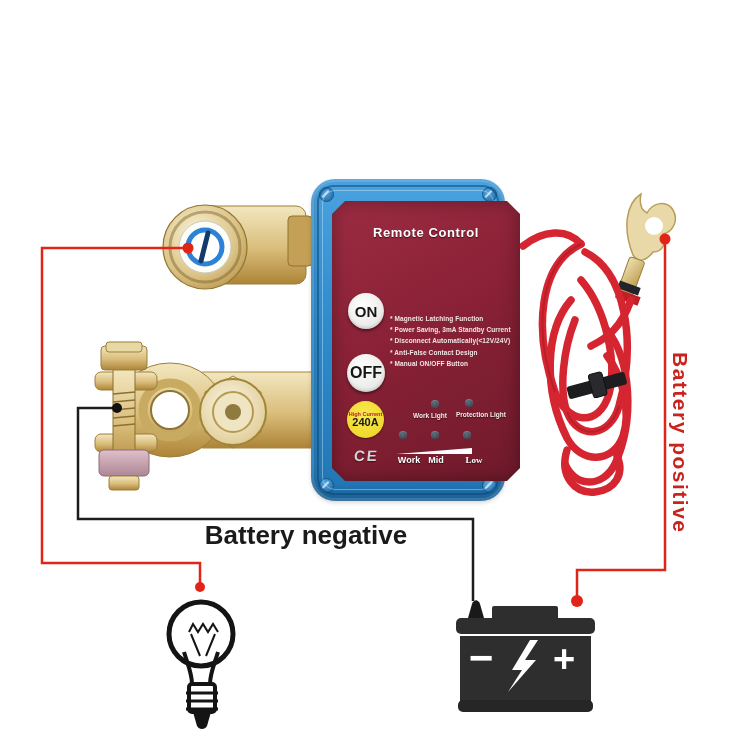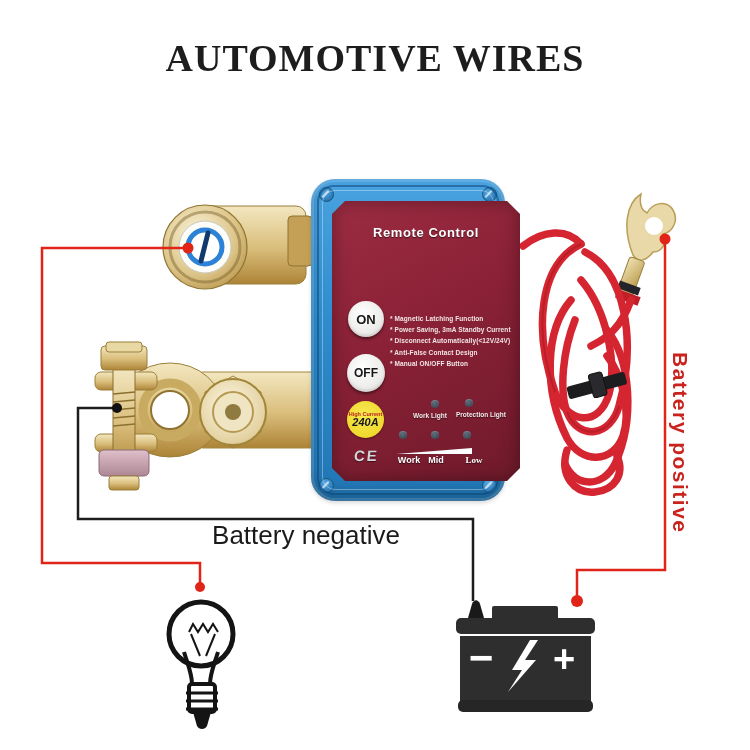--- a/index.html
+++ b/index.html
@@ -40,30 +40,30 @@
          box-shadow:inset 0 0 18px rgba(0,0,0,.35);}
   .lbl-t1{position:absolute;left:0;top:24px;width:100%;text-align:center;
           font-size:13px;font-weight:bold;color:#fff;letter-spacing:.6px;
           text-shadow:0 1px 1px rgba(0,0,0,.6);}
   .lbl-t2{position:absolute;left:0;top:49px;width:100%;text-align:center;
           font-size:12.5px;font-weight:bold;color:#fff;letter-spacing:.3px;
           text-shadow:0 1px 1px rgba(0,0,0,.6);}
   .pushbtn{position:absolute;border-radius:50%;background:radial-gradient(circle at 40% 35%,#ffffff,#e8e8e6 75%,#cfcfcb);
            color:#161616;font-weight:bold;display:flex;align-items:center;justify-content:center;
            box-shadow:0 2px 3px rgba(0,0,0,.45), inset 0 -2px 3px rgba(0,0,0,.12);}
-  .btn-on{left:16px;top:100px;width:36px;height:36px;font-size:13px;text-align:right;}
-  .btn-off{left:15px;top:153px;width:38px;height:38px;font-size:12px;}
+  .btn-on{left:16px;top:92px;width:36px;height:36px;font-size:15px;text-align:right;}
+  .btn-off{left:15px;top:153px;width:38px;height:38px;font-size:16px;}
   .features{position:absolute;left:58px;top:112px;width:124px;color:#f0e6e6;
             font-size:6.5px;line-height:11.2px;font-weight:bold;letter-spacing:.1px;}
   .badge{position:absolute;left:15px;top:200px;width:37px;height:37px;border-radius:50%;
          background:radial-gradient(circle at 45% 38%,#f8ea52,#f0d92e 70%,#d9bf1d);
          display:flex;flex-direction:column;align-items:center;justify-content:center;
          box-shadow:0 1px 2px rgba(0,0,0,.4);}
   .badge-top{font-size:5.5px;font-weight:bold;color:#b81f1f;}
-  .badge-val{font-size:11px;font-weight:bold;font-style:italic;color:#16161c;line-height:11px;}
+  .badge-val{font-size:11px;font-weight:bold;color:#16161c;line-height:11px;}
   .led{position:absolute;width:8px;height:8px;border-radius:50%;
        background:radial-gradient(circle at 40% 35%,#5d6d7c,#343f4a);
        box-shadow:inset 0 1px 1px rgba(255,255,255,.25);}
   .light-lbl{position:absolute;font-size:6.5px;font-weight:bold;color:#f2eaea;
              text-shadow:0 1px 1px rgba(0,0,0,.5);white-space:nowrap;}
   .wedge{position:absolute;left:64px;top:247px;width:76px;height:6px;
          background:linear-gradient(90deg,#eef4f8,#ffffff);
          clip-path:polygon(0 100%,100% 0,100% 100%);}
   .level{position:absolute;top:254px;width:32px;text-align:center;
          font-size:9px;font-weight:bold;color:#fff;text-shadow:0 1px 1px rgba(0,0,0,.6);}
@@ -77,35 +77,34 @@
   .term-top{left:160px;top:192px;z-index:8;}
   .clamp{left:75px;top:340px;z-index:8;}
   .coil{left:515px;top:180px;z-index:9;}
   .bulb{left:155px;top:580px;z-index:12;}
   .battery{left:448px;top:596px;z-index:12;}
   .overlay{left:0;top:0;z-index:40;pointer-events:none;}
   .device{z-index:10;}
 
   
   .neg-label{position:absolute;left:200px;top:520px;width:212px;text-align:center;
-             font-size:26px;font-weight:normal;color:#1a1a1a;z-index:20;}
+             font-size:26px;font-weight:bold;color:#1a1a1a;z-index:20;}
   .pos-label{position:absolute;left:668px;top:352px;height:220px;
              writing-mode:vertical-rl;font-size:21px;font-weight:bold;color:#c9231d;
              letter-spacing:1.5px;z-index:20;}
   .bat-sym{position:absolute;z-index:22;color:#ffffff;font-weight:bold;text-align:center;
            width:36px;line-height:38px;}
   .bat-minus{left:463px;top:639px;font-size:42px;}
   .bat-plus{left:546px;top:640px;font-size:38px;}
 </style>
 </head>
 <body>
 
 <div class="canvas">
 
-  <div class="title">AUTOMOTIVE WIRES</div>
 
 
   <svg class="svg-abs term-top" width="155" height="105" viewBox="0 0 155 105">
     <defs>
       <linearGradient id="brA" x1="0" y1="0" x2="0" y2="1">
         <stop offset="0" stop-color="#f3e7c0"></stop>
           <stop offset=".55" stop-color="#d9bd7a"></stop>
           <stop offset="1" stop-color="#ad8437"></stop>
       </linearGradient>
       <radialGradient id="brFace" cx=".4" cy=".35" r=".8">

